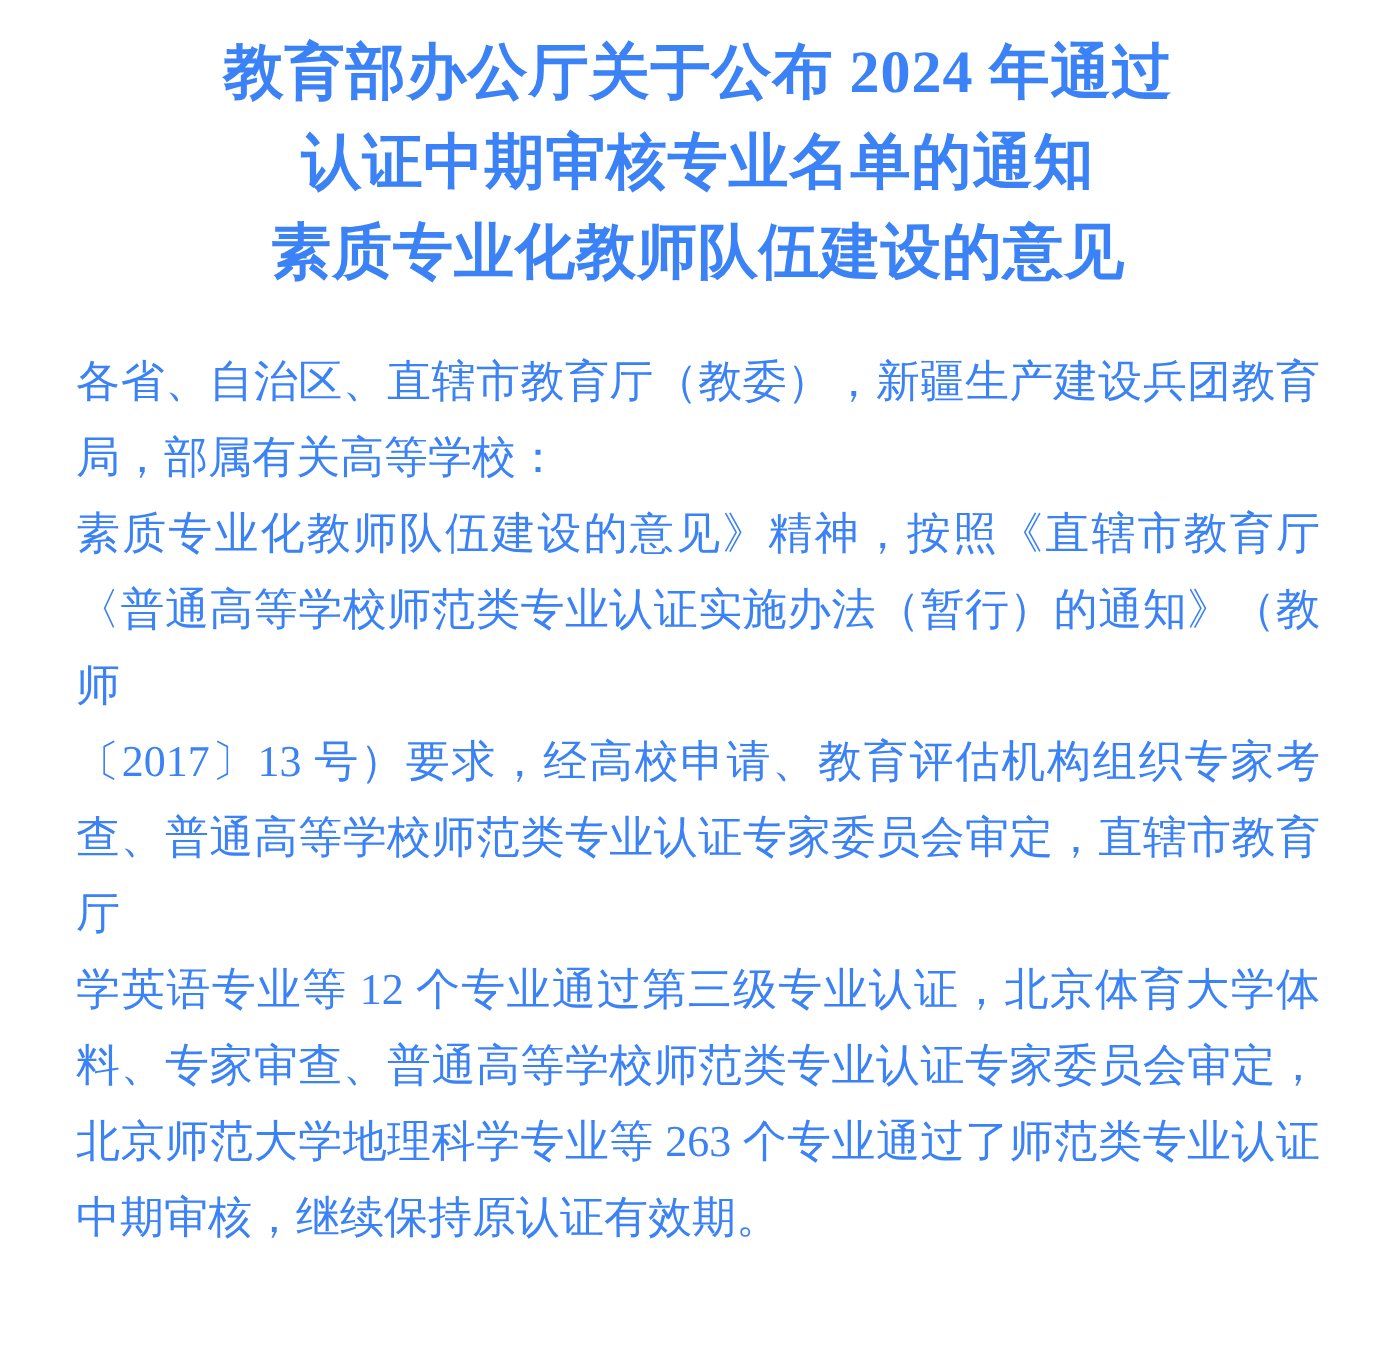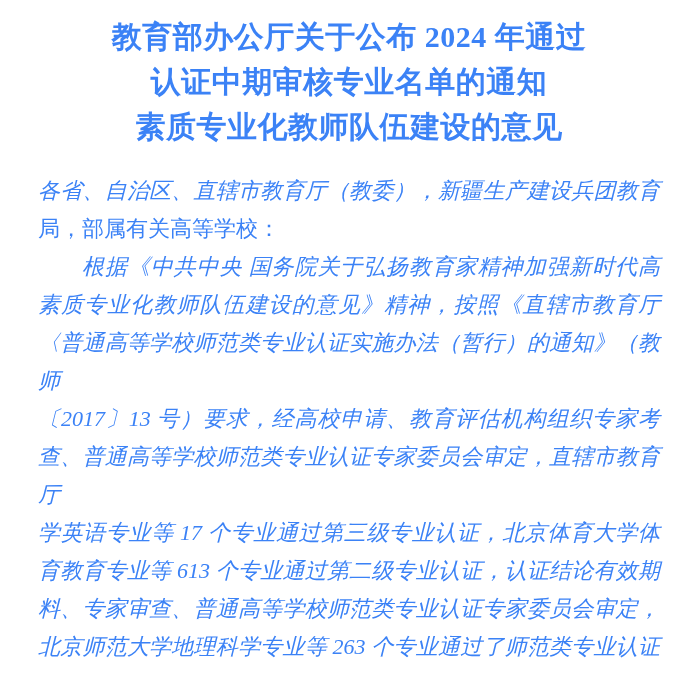--- a/index.html
+++ b/index.html
@@ -34,21 +34,20 @@
     margin-top: 23px;
     font-size: 22px;
     line-height: 38px;
   }
   .line {
     text-align: justify;
     text-justify: inter-character;
   }
   .line.fill {
     text-align-last: justify;
-    font-style: italic;
   }
   .line.nofill {
     text-align: right;
     text-align-last: left;
   }
   .line.indent {
     text-indent: 2em;
   }
 </style>
 </head>
@@ -56,24 +55,22 @@
 
 <div class="page">
   <h1 class="title">
     <span class="title-line">教育部办公厅关于公布 2024 年通过</span>
     <span class="title-line">认证中期审核专业名单的通知</span>
     <span class="title-line">素质专业化教师队伍建设的意见</span>
   </h1>
   <div class="body-text">
       <div class="line fill">各省、自治区、直辖市教育厅（教委），新疆生产建设兵团教育</div>
       <div class="line nofill">局，部属有关高等学校：</div>
-      <div class="line indent fill">根据《中共中央 国务院关于弘扬教育家精神加强新时代高</div>
       <div class="line fill">素质专业化教师队伍建设的意见》精神，按照《直辖市教育厅</div>
       <div class="line fill">〈普通高等学校师范类专业认证实施办法（暂行）的通知》（教师</div>
       <div class="line fill">〔2017〕13 号）要求，经高校申请、教育评估机构组织专家考</div>
       <div class="line fill">查、普通高等学校师范类专业认证专家委员会审定，直辖市教育厅</div>
-      <div class="line fill">学英语专业等 17 个专业通过第三级专业认证，北京体育大学体</div>
-      <div class="line fill">育教育专业等 613 个专业通过第二级专业认证，认证结论有效期</div>
+      <div class="line fill">学英语专业等 12 个专业通过第三级专业认证，北京体育大学体</div>
       <div class="line fill">料、专家审查、普通高等学校师范类专业认证专家委员会审定，</div>
       <div class="line fill">北京师范大学地理科学专业等 263 个专业通过了师范类专业认证</div>
       <div class="line nofill">中期审核，继续保持原认证有效期。</div>
     </div>
 </div>
 
 </body></html>

